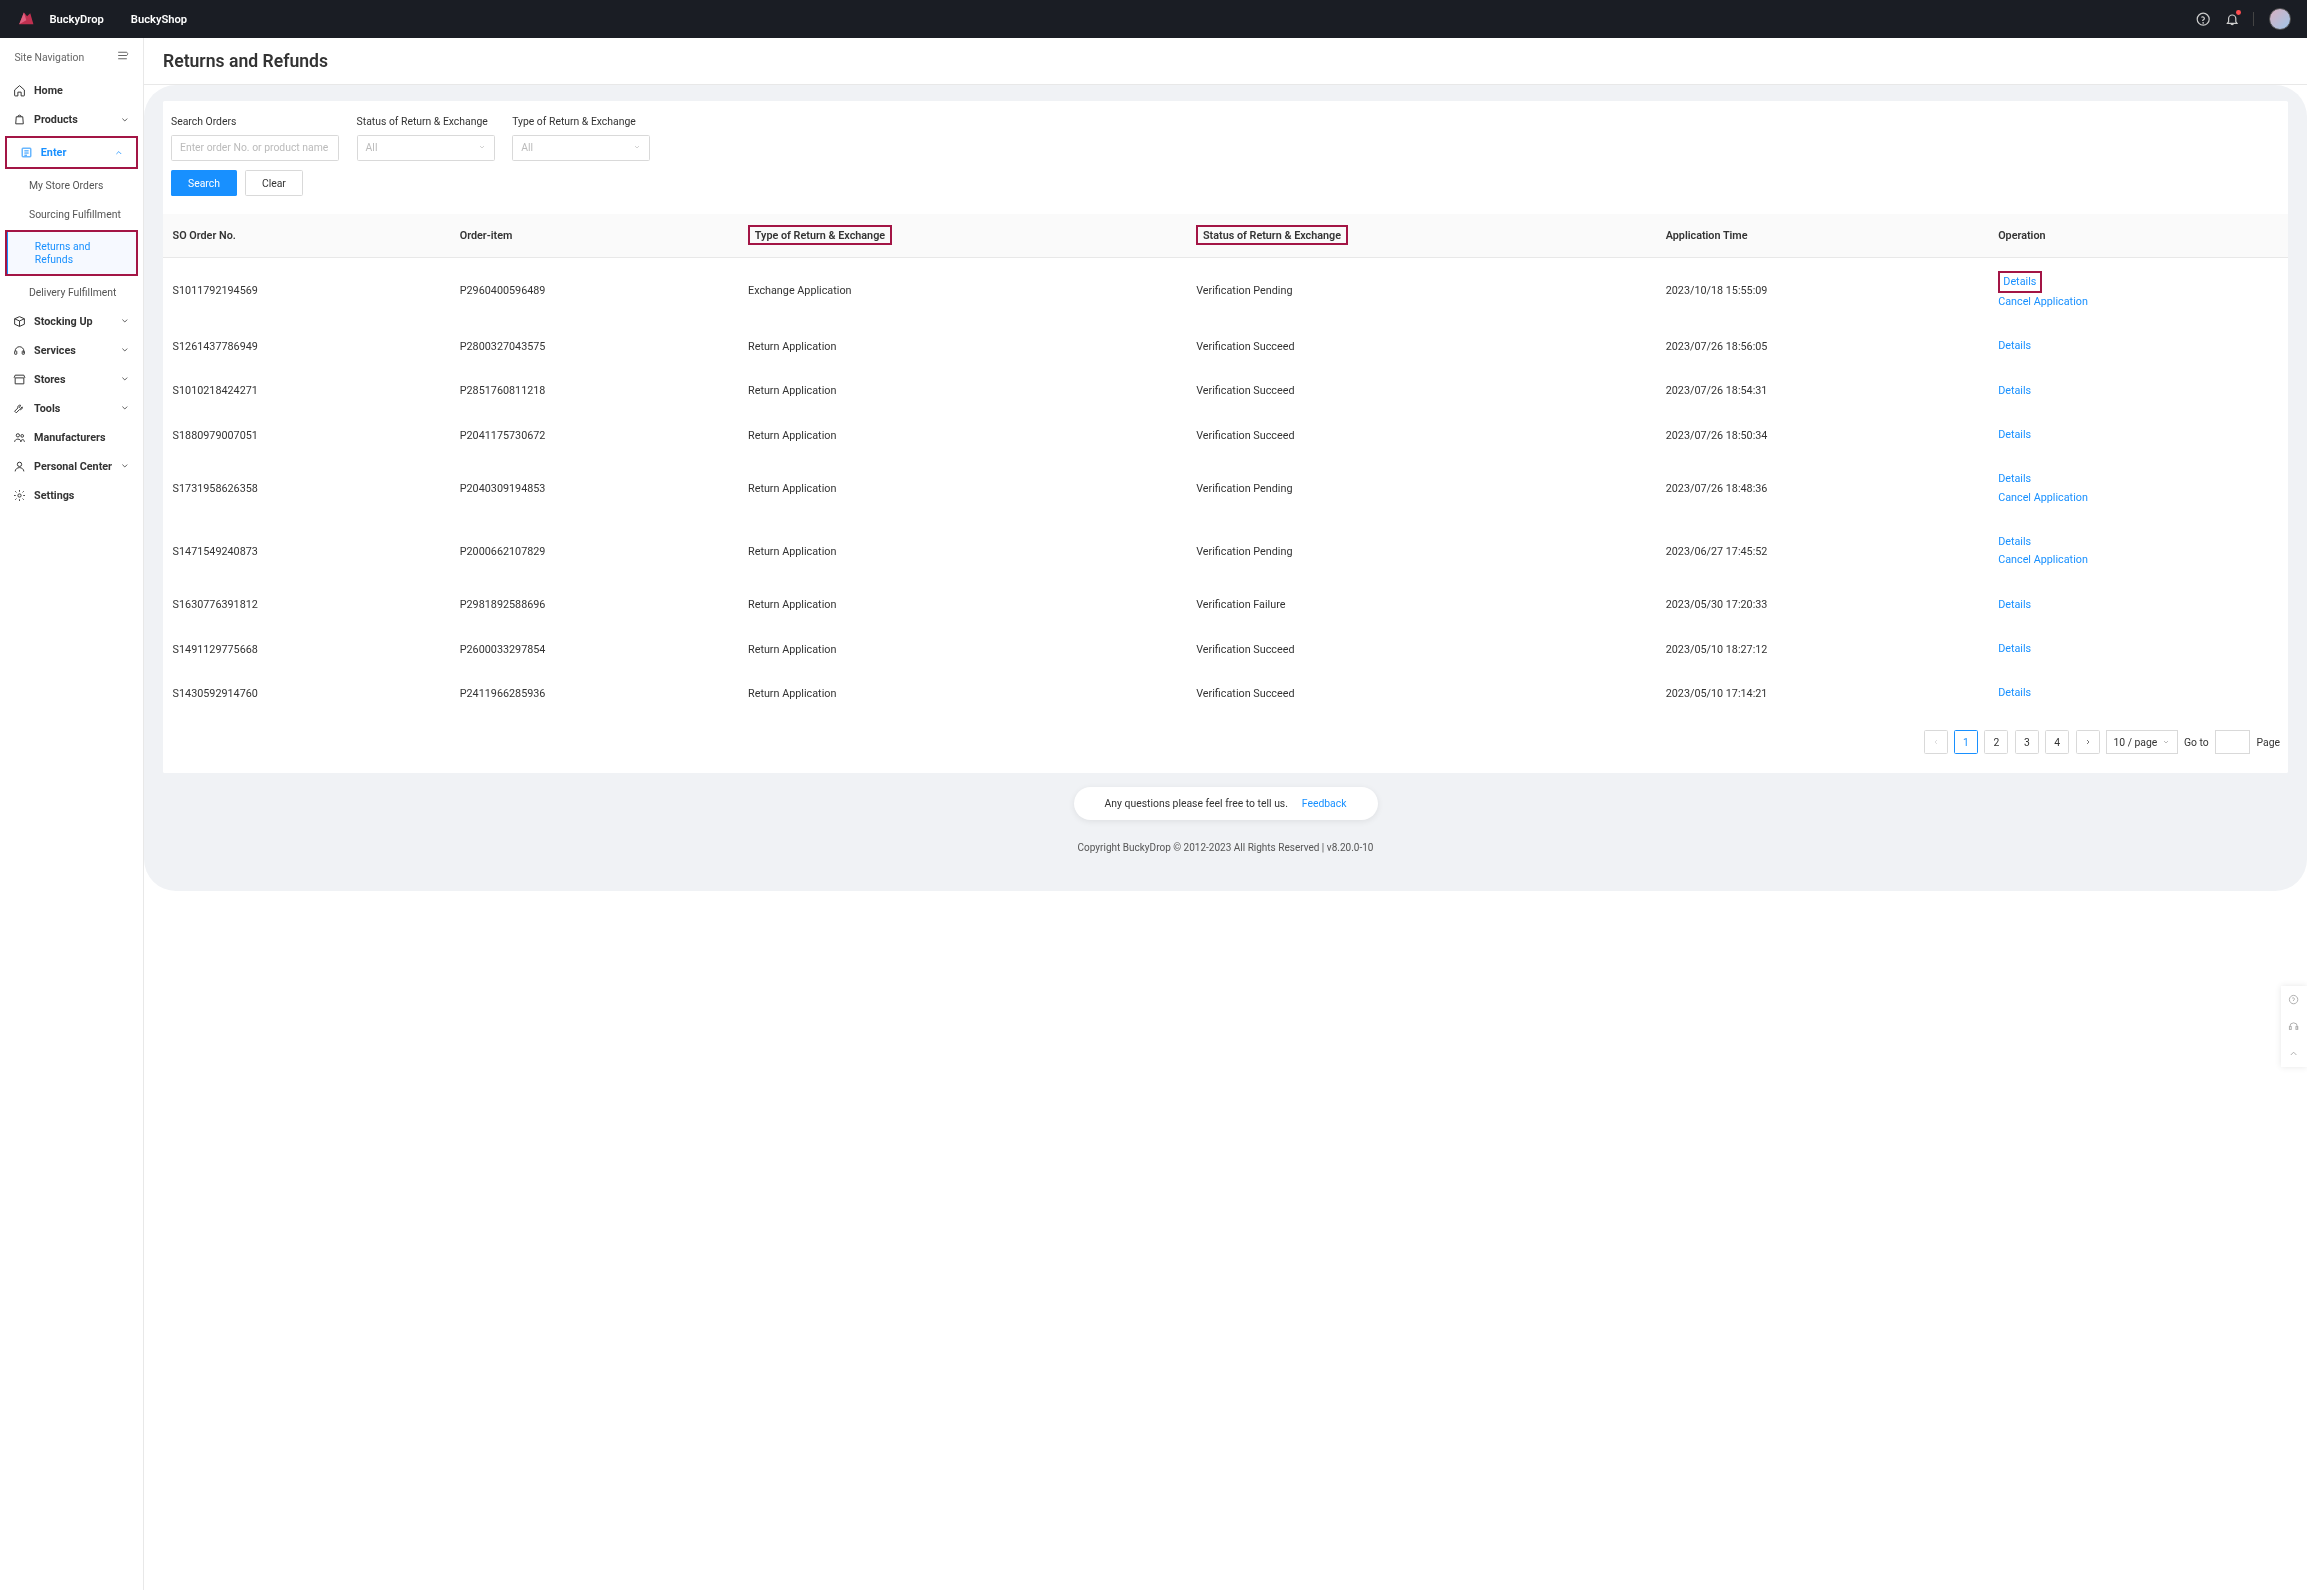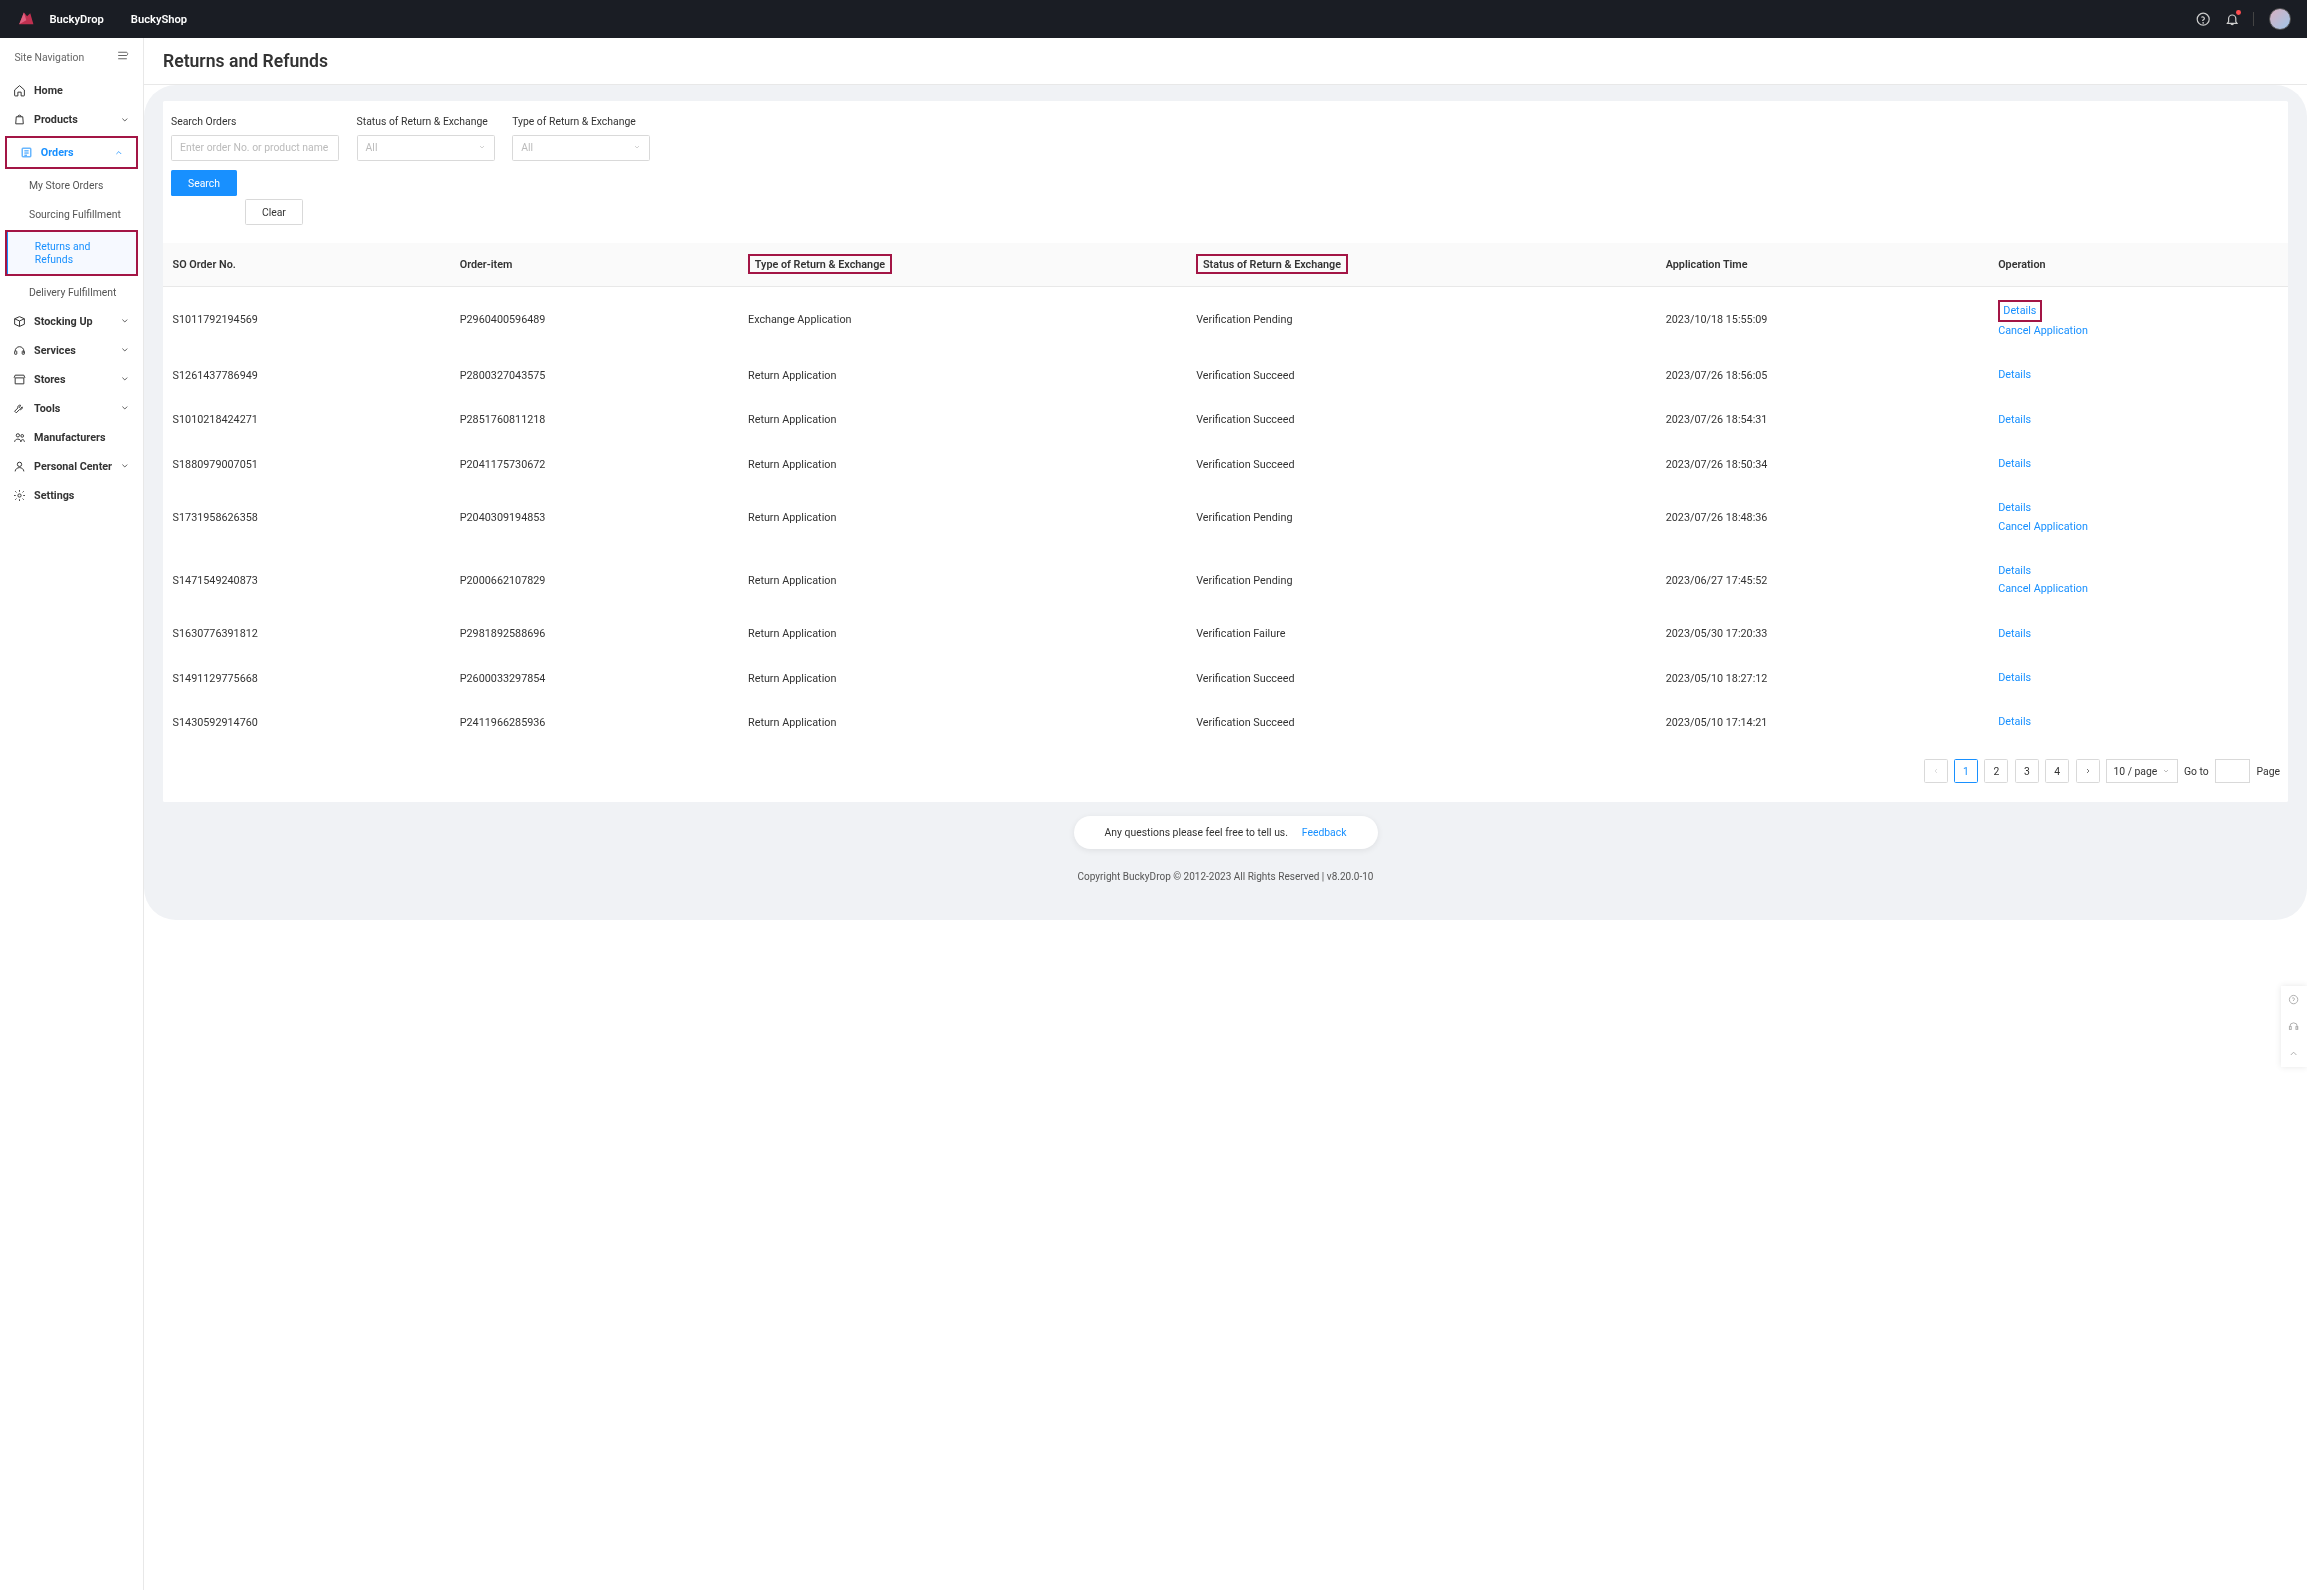--- a/index.html
+++ b/index.html
@@ -36,21 +36,21 @@
 .filter-col { display: flex; flex-direction: column; }
 .filter-label { font-size: 10.4px; color: #333; margin-bottom: 6.4px; }
 .input, .select { height: 26px; border: 0.8px solid #d9d9d9; border-radius: 1.6px; padding: 0 8px; font-size: 10.4px; color: #333; background:#fff; }
 .input { width: 168px; }
 .input::placeholder { color:#bbb; }
 .select { width: 138px; display: flex; align-items: center; justify-content: space-between; cursor: pointer; color:#bbb; }
 .select-arrow svg { width:8px; height:8px; color:#bbb; }
 .btn-row { padding: 9.6px 8px 0 8px; display:flex; gap:8px; }
 .btn { height: 26px; padding: 0 16px; border-radius: 1.6px; font-size: 10.4px; cursor: pointer; border:0.8px solid transparent; }
 .btn-primary { background: #1890ff; color: #fff; }
-.btn-default { background: #fff; border: 0.8px solid #d9d9d9; color: #333; margin-top: 29px; }
+.btn-default { background: #fff; border: 0.8px solid #d9d9d9; color: #333; }
 .table-wrap { margin-top: 17.6px; }
 .table { width: 100%; border-collapse: collapse; }
 .table th { background: #fafafa; text-align: left; padding: 11.2px 9.6px; font-size: 10.8px; font-weight: 600; color: #333; border-bottom: 0.8px solid #e8e8e8; }
 .table td { padding: 13px 9.6px; font-size: 10.8px; color: #333; border-bottom: 0px; }
 .table tr.row { }
 .th-highlight { border: 2.4px solid #a31545; display:inline-block; padding: 1.6px 4.8px; }
 .op-link { color: #1890ff; cursor: pointer; display:block; line-height:1.7; }
 .op-link.highlighted { border:2.4px solid #a31545; padding:0 3.2px; display:inline-block; }
 .pagination { display: flex; align-items: center; justify-content: flex-end; gap: 6.4px; padding: 14.4px 8px 19px 8px; }
 .page-btn { min-width: 24px; height: 24px; border: 0.8px solid #d9d9d9; border-radius: 1.6px; display: flex; align-items: center; justify-content: center; cursor: pointer; font-size: 10.4px; background:#fff; }
@@ -137,21 +137,21 @@
     </div>
 
     <div class="annot-box">
       <div class="nav-item active">
         <span class="nav-icon">
             <svg viewBox="0 0 24 24" fill="none" stroke="#1890ff" stroke-width="1.8">
               <rect x="4" y="4" width="16" height="16" rx="1"></rect>
               <path d="M8 9h8M8 13h8M8 17h5"></path>
             </svg>
           </span>
-        <span class="nav-label">Orders</span>
+        <span class="nav-label">Enter</span>
         <span class="nav-chevron">
             <svg viewBox="0 0 24 24" fill="none" stroke="currentColor" stroke-width="2">
               <path d="M6 15l6-6 6 6"></path>
             </svg>
           </span>
       </div>
     </div>
 
     <div class="sub-item">My Store Orders</div>
     <div class="sub-item">Sourcing Fulfillment</div>

